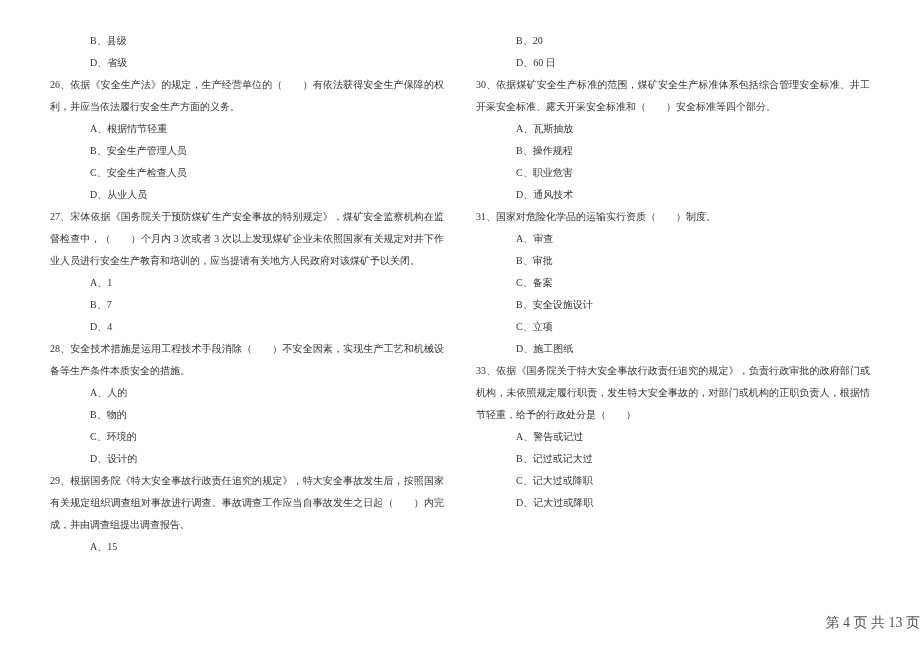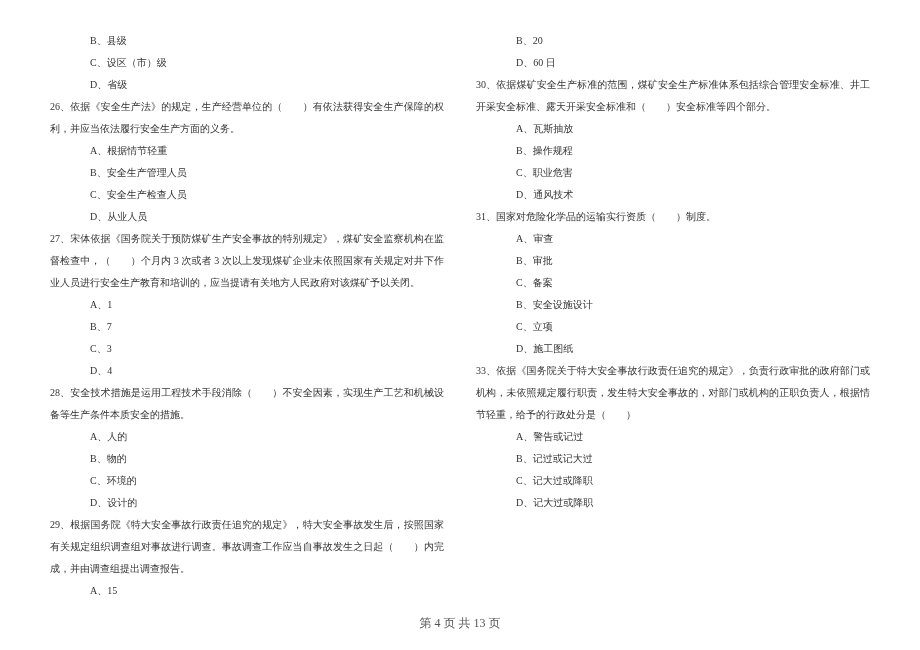--- a/index.html
+++ b/index.html
@@ -31,42 +31,40 @@
     }
     .question {
       padding-left: 0;
       text-align: justify;
     }
     .footer {
       position: absolute;
       bottom: 18px;
       left: 0;
       right: 0;
-      text-align: center;
-      font-size: 12px;
+      text-align: right;
+      font-size: 14px;
       color: #555;
     }
   </style>
 </head>
 <body>
 
 <div class="columns">
   <div class="column">
     <div class="option">B、县级</div>
-    <div class="option">C、设区（市）级</div>
     <div class="option">D、省级</div>
     <div class="question">26、依据《安全生产法》的规定，生产经营单位的（　　）有依法获得安全生产保障的权利，并应当依法履行安全生产方面的义务。</div>
     <div class="option">A、根据情节轻重</div>
     <div class="option">B、安全生产管理人员</div>
     <div class="option">C、安全生产检查人员</div>
     <div class="option">D、从业人员</div>
     <div class="question">27、宋体依据《国务院关于预防煤矿生产安全事故的特别规定》，煤矿安全监察机构在监督检查中，（　　）个月内 3 次或者 3 次以上发现煤矿企业未依照国家有关规定对井下作业人员进行安全生产教育和培训的，应当提请有关地方人民政府对该煤矿予以关闭。</div>
     <div class="option">A、1</div>
     <div class="option">B、7</div>
-    <div class="option">C、3</div>
     <div class="option">D、4</div>
     <div class="question">28、安全技术措施是运用工程技术手段消除（　　）不安全因素，实现生产工艺和机械设备等生产条件本质安全的措施。</div>
     <div class="option">A、人的</div>
     <div class="option">B、物的</div>
     <div class="option">C、环境的</div>
     <div class="option">D、设计的</div>
     <div class="question">29、根据国务院《特大安全事故行政责任追究的规定》，特大安全事故发生后，按照国家有关规定组织调查组对事故进行调查。事故调查工作应当自事故发生之日起（　　）内完成，并由调查组提出调查报告。</div>
     <div class="option">A、15</div>
   </div>
 

